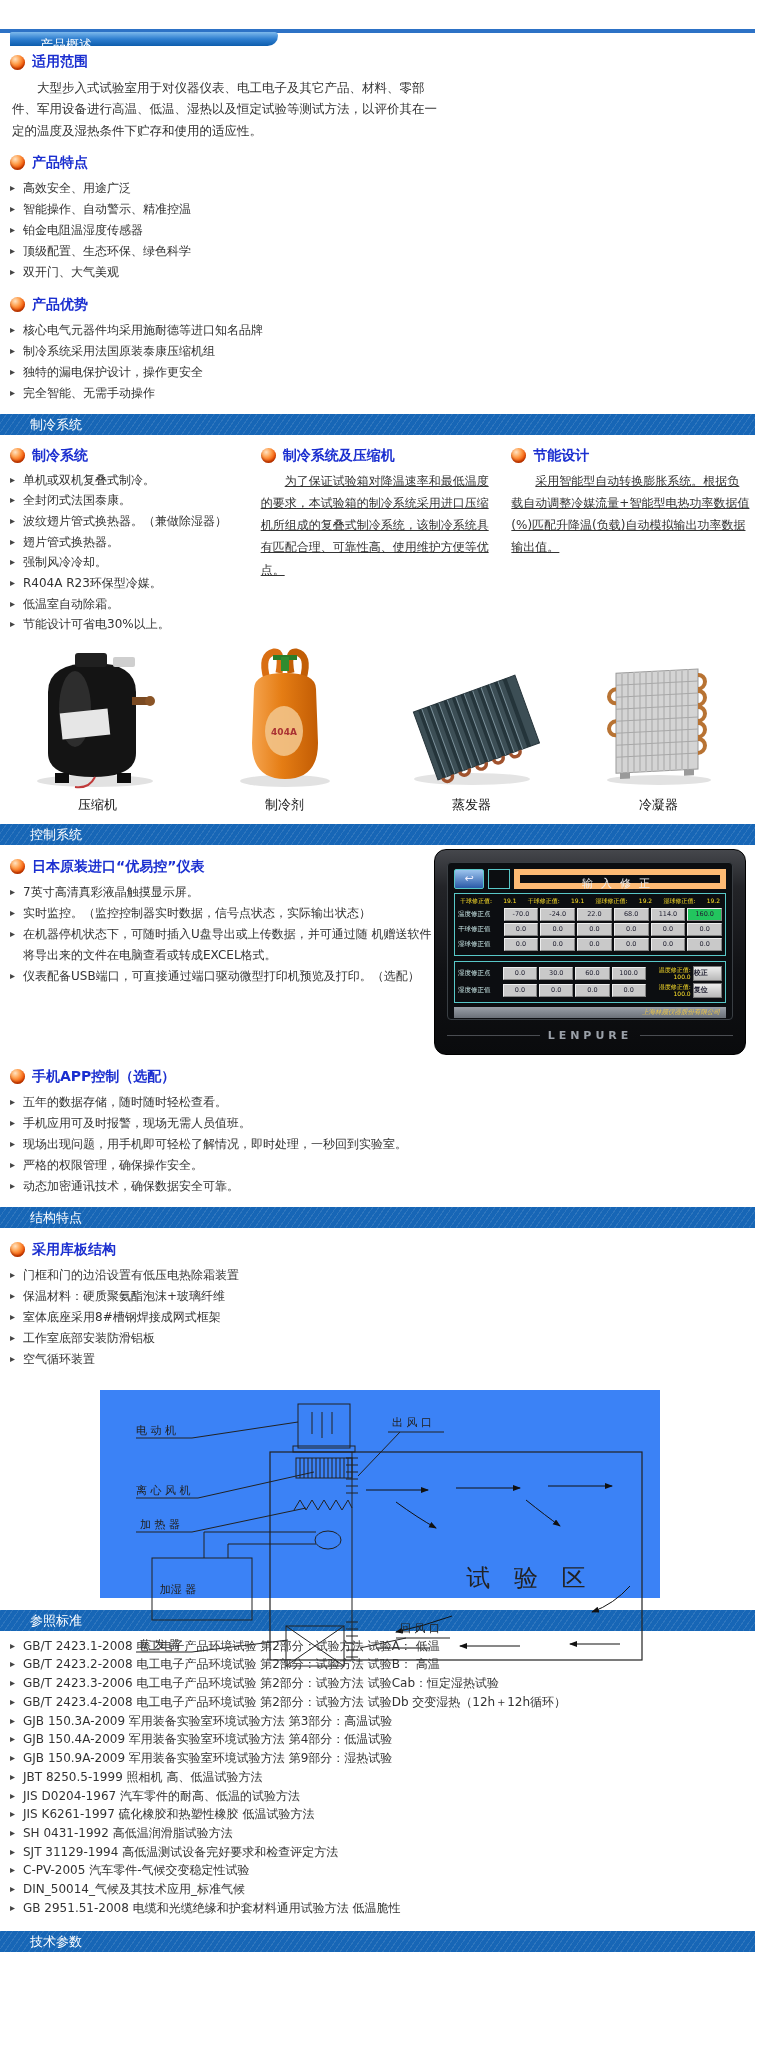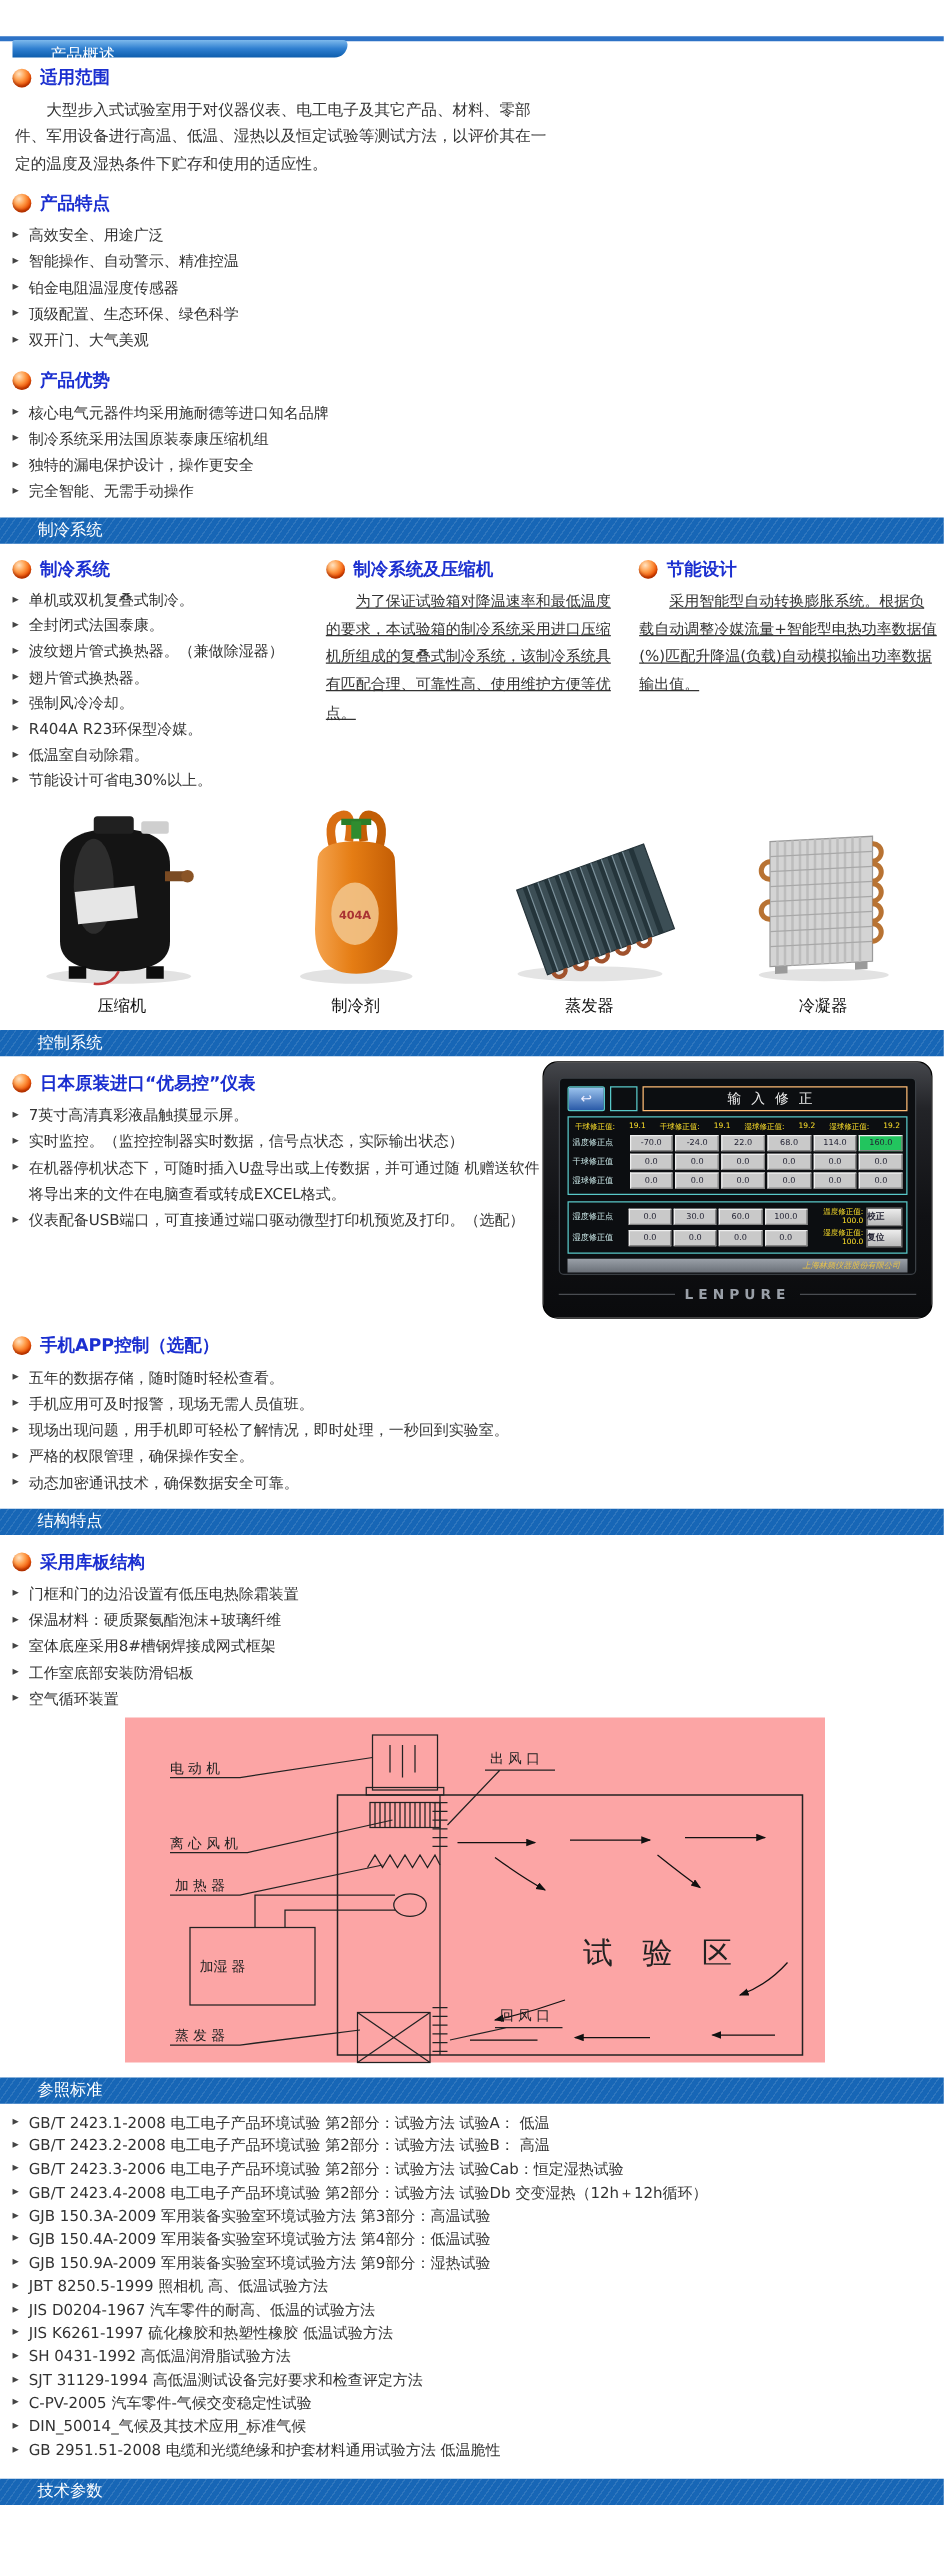--- a/index.html
+++ b/index.html
@@ -42,40 +42,40 @@
   .panel{width:312px;height:206px;border:1px solid #000;border-radius:12px;box-sizing:border-box;
          padding:12px 12px 6px;
          background:linear-gradient(180deg,#45474c 0%,#232428 18%,#101114 60%,#0a0b0d 100%);}
   .pscreen{height:158px;background:#0c0e11;border:1px solid #3a3f44;border-radius:4px;
            padding:6px;box-sizing:border-box;}
   .ptop{display:flex;gap:4px;height:20px;}
   .pback{width:30px;height:20px;border:1px solid #58c8c8;border-radius:2px;box-sizing:border-box;
          background:linear-gradient(180deg,#9cc4ee,#2a5aa8);color:#eef;font-size:11px;
          text-align:center;line-height:18px;}
   .pbox{width:22px;height:20px;border:1px solid #58c8c8;box-sizing:border-box;}
-  .ptitle{flex:1;border:1px solid #fdba74;box-sizing:border-box;color:#eee;font-size:11px;
+  .ptitle{flex:1;border:6px solid #fdba74;box-sizing:border-box;color:#eee;font-size:11px;
           letter-spacing:8px;text-align:center;line-height:18px;}
   .pgrid{border:1px solid #58c8c8;margin-top:4px;padding:2px 3px;}
   .phead{display:flex;justify-content:space-between;font-size:6px;color:#ffe12a;margin:1px 2px;}
   .prow{display:flex;align-items:center;gap:2px;margin:2px 0;}
   .plab{width:44px;font-size:6.5px;color:#cfeeee;}
   .cell{width:33px;height:11px;background:#c9c9c9;border:1px solid #858585;border-top-color:#efefef;
         border-left-color:#efefef;font-size:6.5px;color:#223;text-align:center;line-height:11px;box-sizing:content-box;}
   .cell.hl{background:#22c55e;}
   .pgrid2{border:1px solid #58c8c8;margin-top:5px;padding:2px 3px;}
   .side{width:44px;font-size:6px;color:#ffe12a;text-align:right;line-height:1.25;}
   .pbtn{width:28px;height:13px;background:linear-gradient(#ededed,#b9b9b9);border:1px solid #777;
         font-size:7px;text-align:left;line-height:13px;color:#223;font-weight:bold;}
   .pstrip{margin-top:4px;height:11px;background:linear-gradient(#9aa0a8,#6a7078);text-align:right;
           font-size:6.5px;font-style:italic;color:#e8c24a;line-height:11px;padding-right:6px;}
   .pbrand{display:flex;align-items:center;gap:8px;margin-top:9px;color:#9aa0a8;}
   .pbrand .ln{flex:1;height:1px;background:#4a4d52;}
   .pbrand .tx{font-size:11px;font-weight:bold;letter-spacing:4px;}
   
-  .diagram{width:560px;height:276px;margin:4px 0 12px 100px;background:#fca5a5;}
+  .diagram{width:560px;height:208px;margin:20px 0 12px 100px;background:#3b82f6;}
   
   .stds{margin:6px 0 0 10px;}
   .stds .blt{font-size:12px;line-height:1.56;}
   .bar.last{margin-top:13px;}
 </style>
 </head>
 <body>
 
 <div class="hdr">
   <div class="hdr-line"></div>

